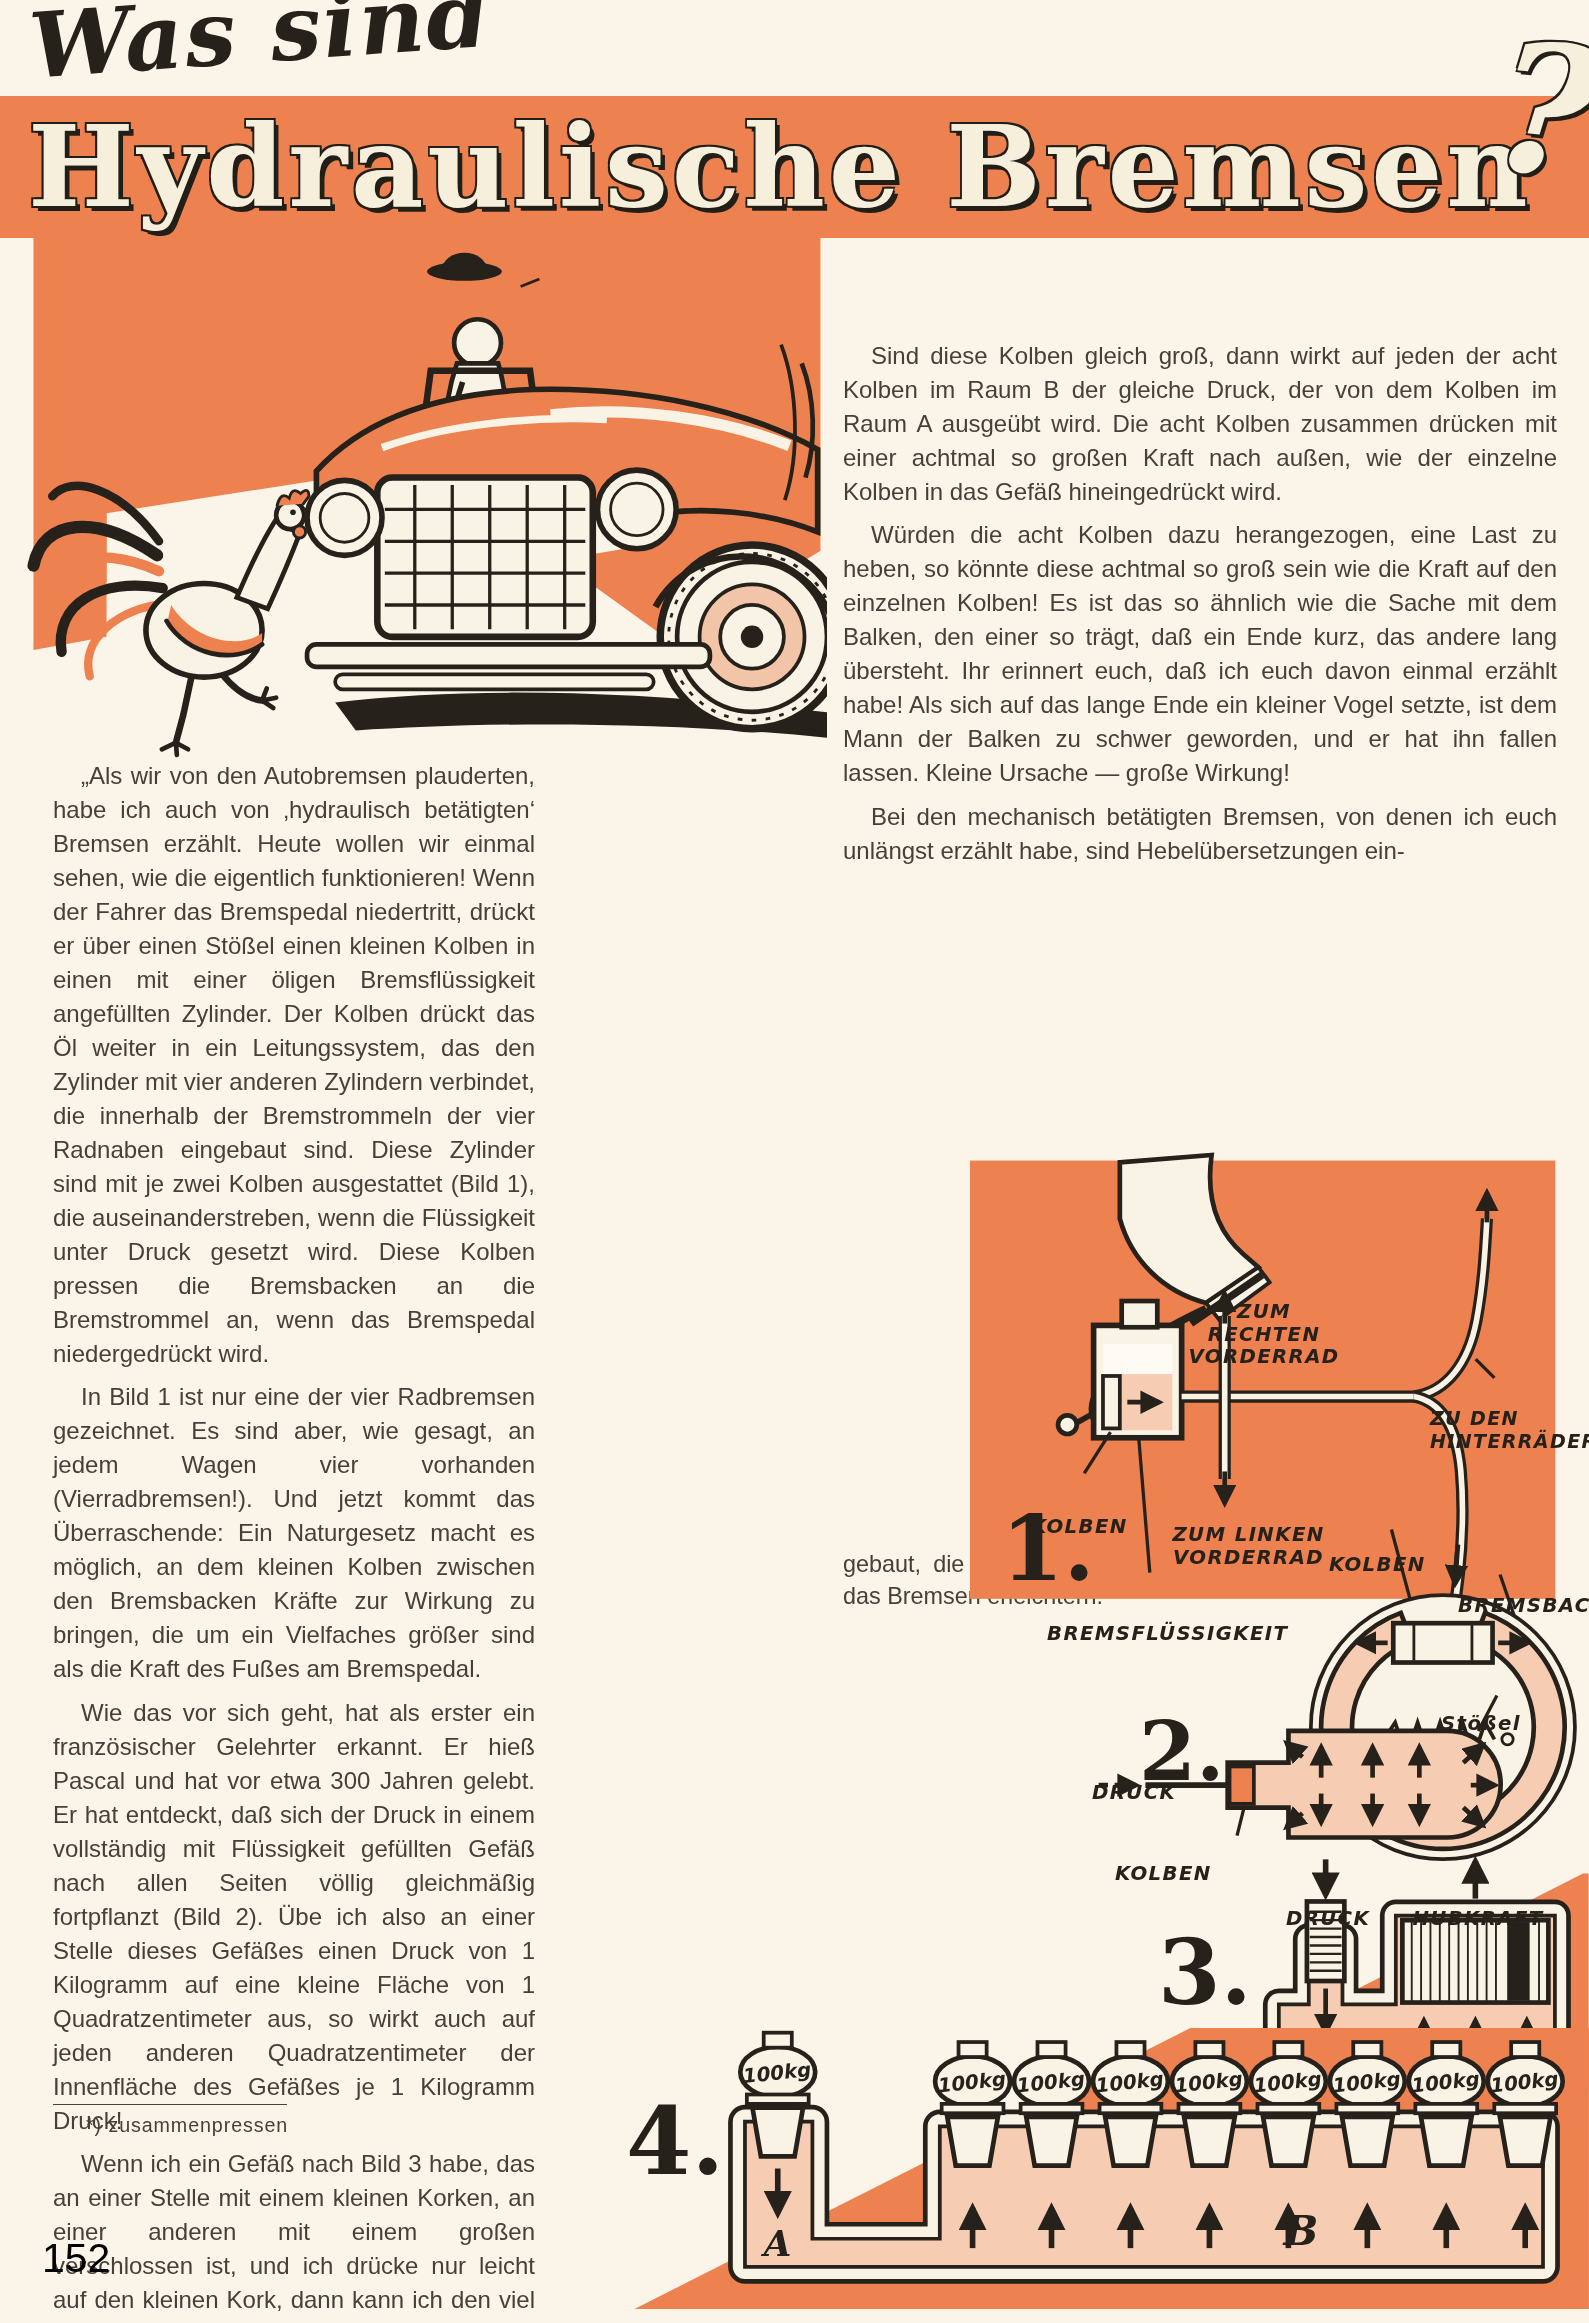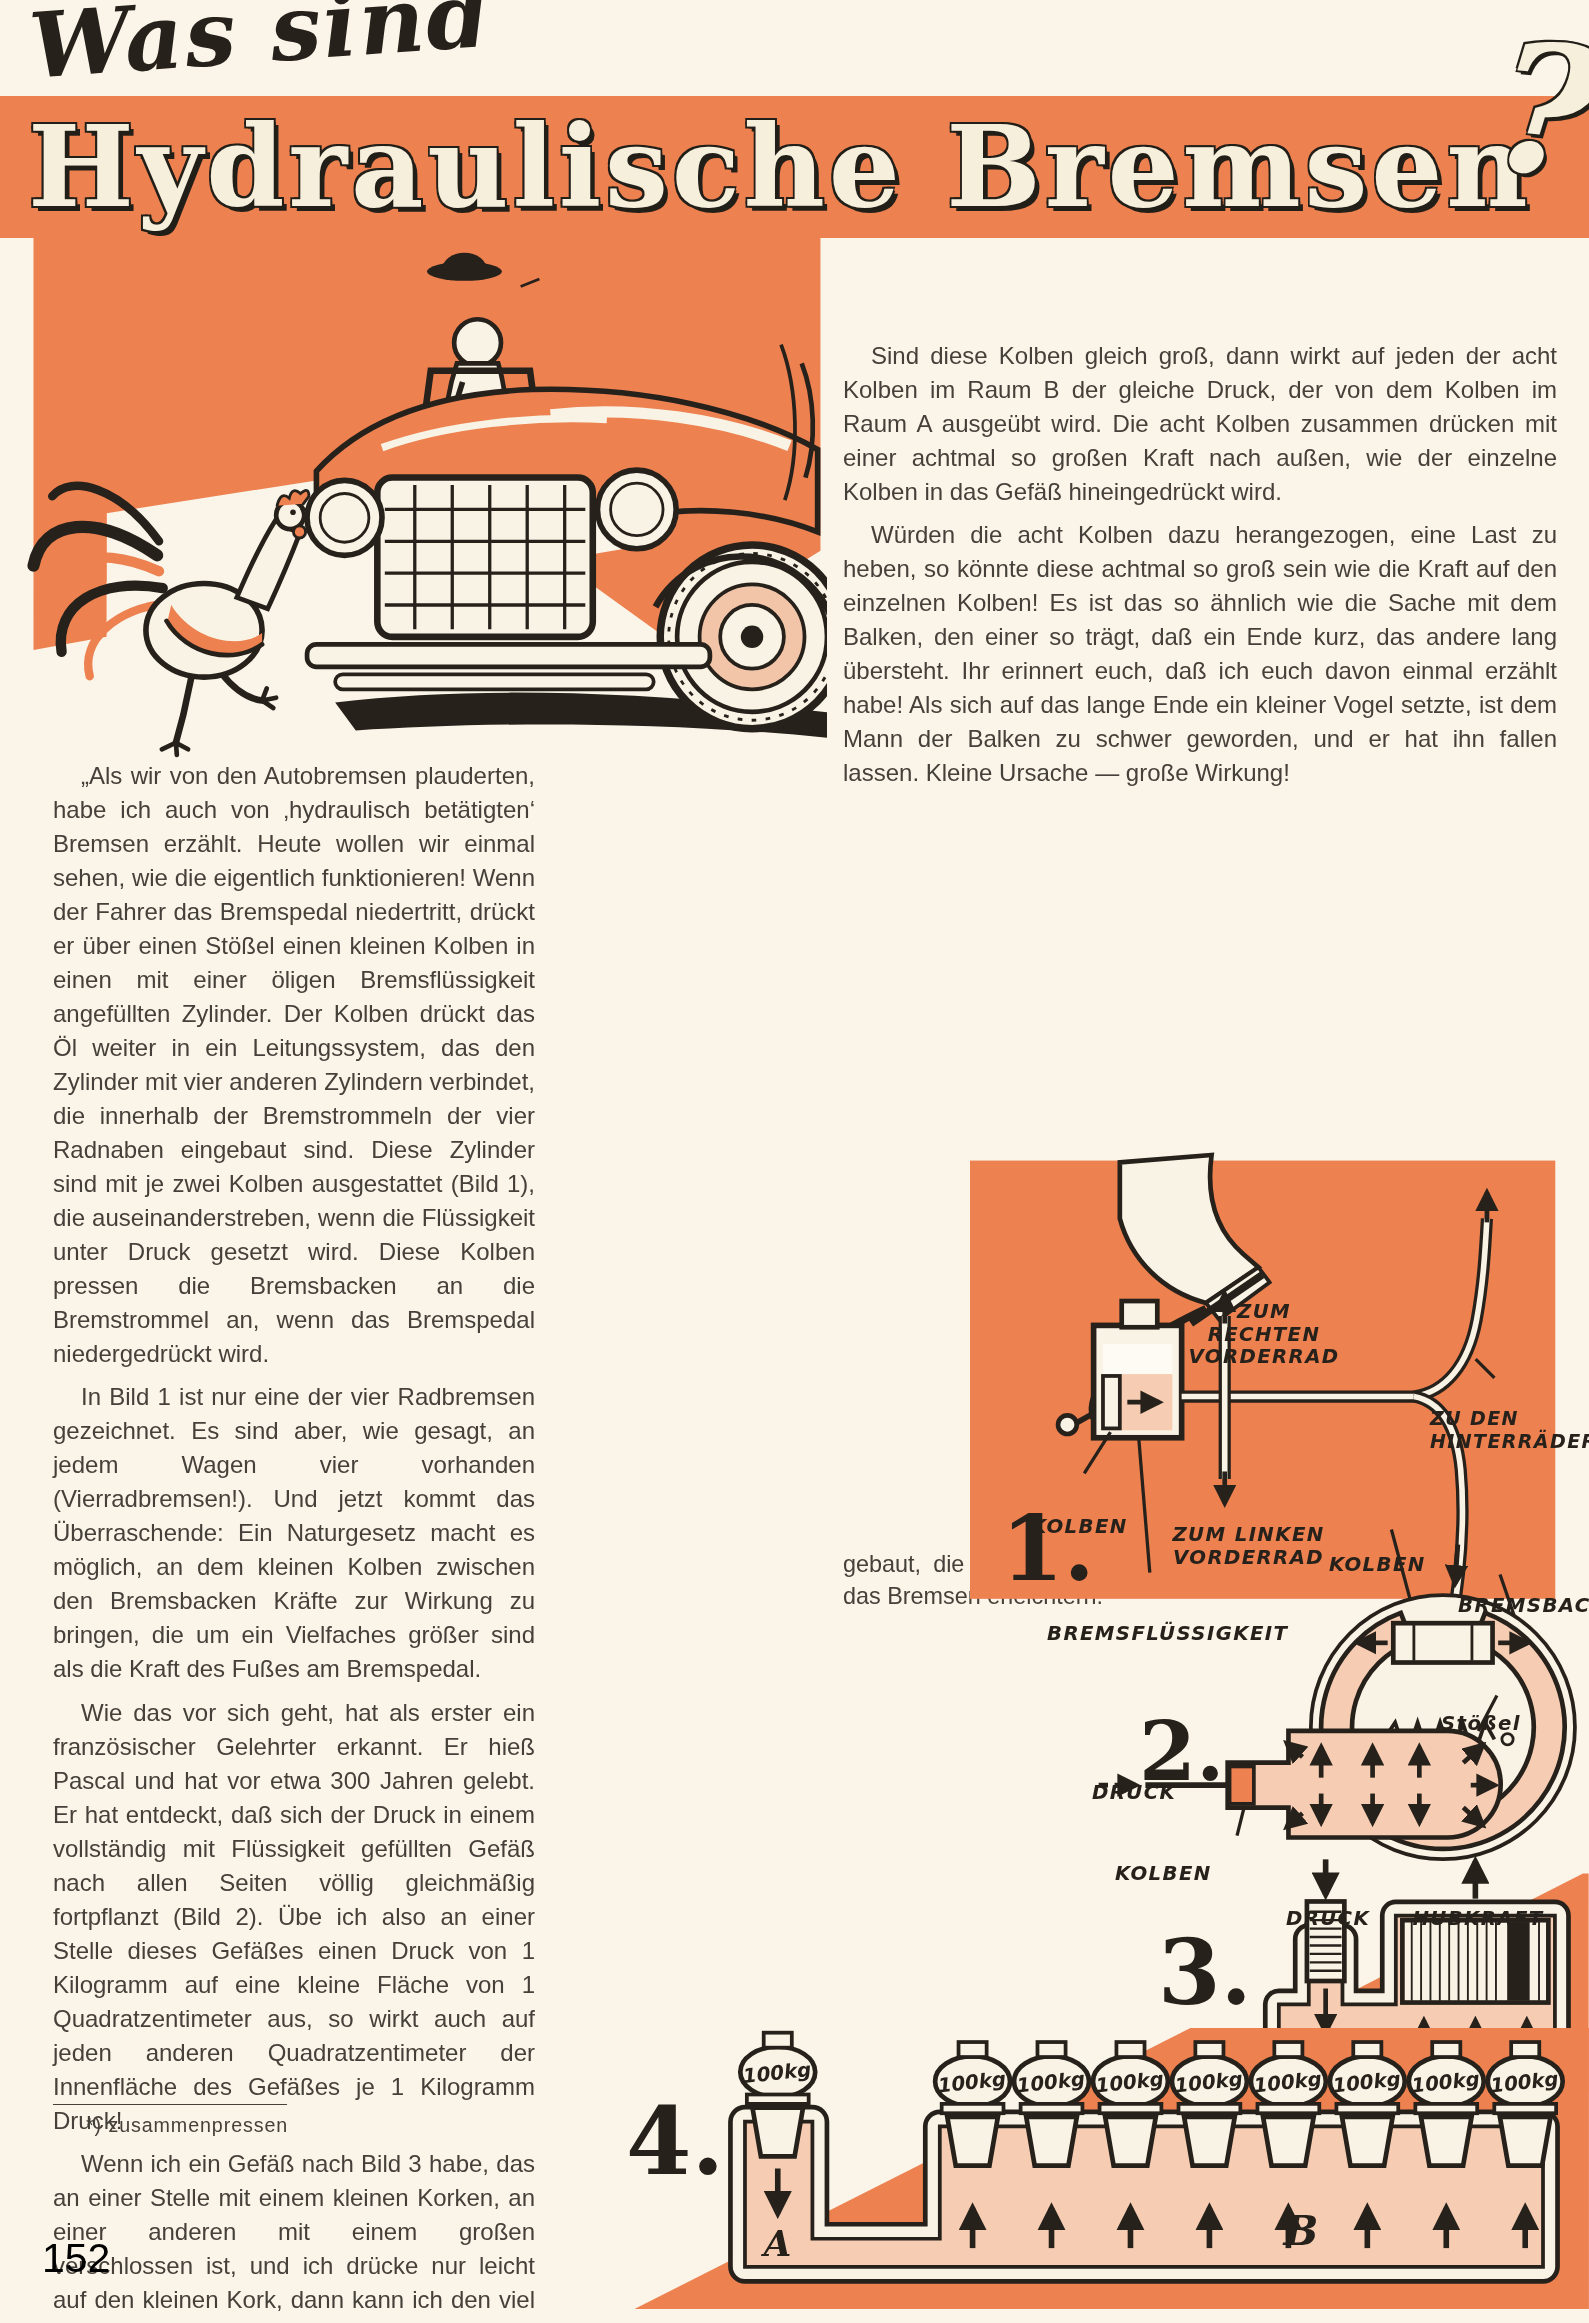--- a/index.html
+++ b/index.html
@@ -118,20 +118,21 @@
   <p>„Als wir von den Autobremsen plauderten, habe ich auch von ‚hydraulisch betätigten‘ Bremsen erzählt. Heute wollen wir einmal sehen, wie die eigentlich funktionieren! Wenn der Fahrer das Bremspedal niedertritt, drückt er über einen Stößel einen kleinen Kolben in einen mit einer öligen Bremsflüssigkeit angefüllten Zylinder. Der Kolben drückt das Öl weiter in ein Leitungssystem, das den Zylinder mit vier anderen Zylindern verbindet, die innerhalb der Bremstrommeln der vier Radnaben eingebaut sind. Diese Zylinder sind mit je zwei Kolben ausgestattet (Bild 1), die auseinanderstreben, wenn die Flüssigkeit unter Druck gesetzt wird. Diese Kolben pressen die Bremsbacken an die Bremstrommel an, wenn das Bremspedal niedergedrückt wird.</p>
   <p>In Bild 1 ist nur eine der vier Radbremsen gezeichnet. Es sind aber, wie gesagt, an jedem Wagen vier vorhanden (Vierradbremsen!). Und jetzt kommt das Überraschende: Ein Naturgesetz macht es möglich, an dem kleinen Kolben zwischen den Bremsbacken Kräfte zur Wirkung zu bringen, die um ein Vielfaches größer sind als die Kraft des Fußes am Bremspedal.</p>
   <p>Wie das vor sich geht, hat als erster ein französischer Gelehrter erkannt. Er hieß Pascal und hat vor etwa 300 Jahren gelebt. Er hat entdeckt, daß sich der Druck in einem vollständig mit Flüssigkeit gefüllten Gefäß nach allen Seiten völlig gleichmäßig fortpflanzt (Bild 2). Übe ich also an einer Stelle dieses Gefäßes einen Druck von 1 Kilogramm auf eine kleine Fläche von 1 Quadratzentimeter aus, so wirkt auch auf jeden anderen Quadratzentimeter der Innenfläche des Gefäßes je 1 Kilogramm Druck!</p>
   <p>Wenn ich ein Gefäß nach Bild 3 habe, das an einer Stelle mit einem kleinen Korken, an einer anderen mit einem großen verschlossen ist, und ich drücke nur leicht auf den kleinen Kork, dann kann ich den viel fester sitzenden großen Kork herausdrücken!</p>
 
 </div>
 
 <div class="abs col" style="left:843px;top:339px;width:714px">
   <p>Sind diese Kolben gleich groß, dann wirkt auf jeden der acht Kolben im Raum B der gleiche Druck, der von dem Kolben im Raum A ausgeübt wird. Die acht Kolben zusammen drücken mit einer achtmal so großen Kraft nach außen, wie der einzelne Kolben in das Gefäß hineingedrückt wird.</p>
   <p>Würden die acht Kolben dazu herangezogen, eine Last zu heben, so könnte diese achtmal so groß sein wie die Kraft auf den einzelnen Kolben! Es ist das so ähnlich wie die Sache mit dem Balken, den einer so trägt, daß ein Ende kurz, das andere lang übersteht. Ihr erinnert euch, daß ich euch davon einmal erzählt habe! Als sich auf das lange Ende ein kleiner Vogel setzte, ist dem Mann der Balken zu schwer geworden, und er hat ihn fallen lassen. Kleine Ursache — große Wirkung!</p>
+  <p>Bei den mechanisch betätigten Bremsen, von denen ich euch unlängst erzählt habe, sind Hebelübersetzungen ein-</p>
 </div>
 
 <div class="abs col inset" style="left:843px;top:1548px;width:260px">
   <p class="noindent">gebaut, die dem Fahrer das Bremsen erleichtern.</p>
 </div>
 
 <div class="footrule"></div>
 <div class="footnote">*) zusammenpressen</div>
 <div class="pagenum">152</div>
 

